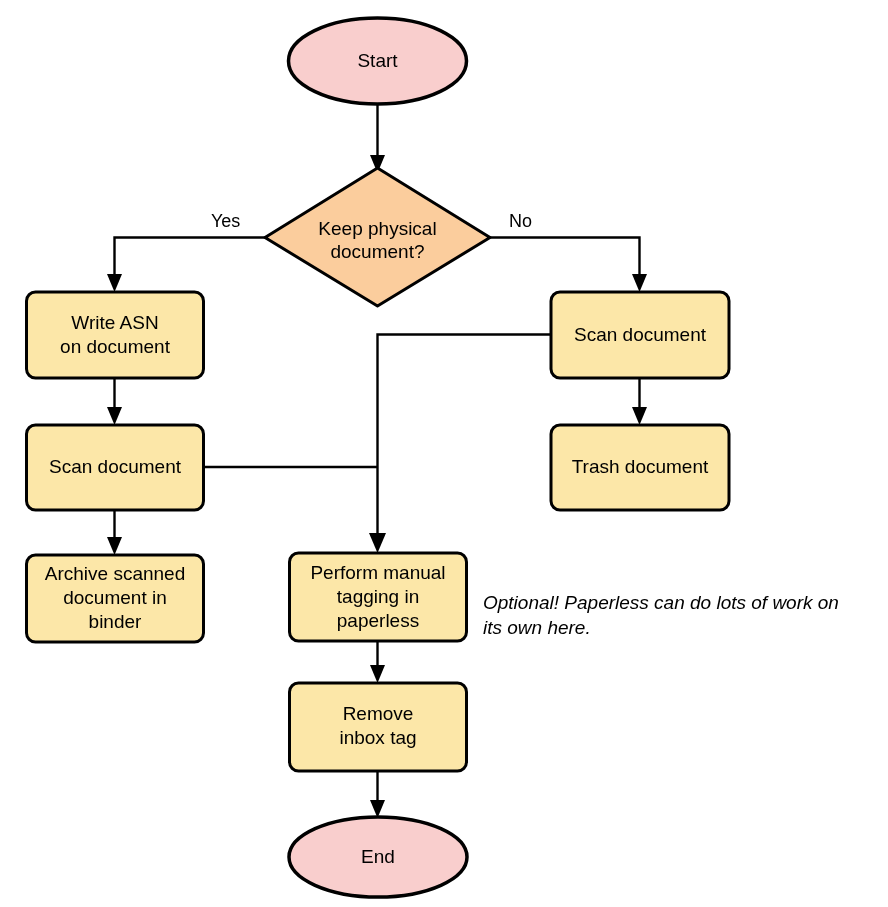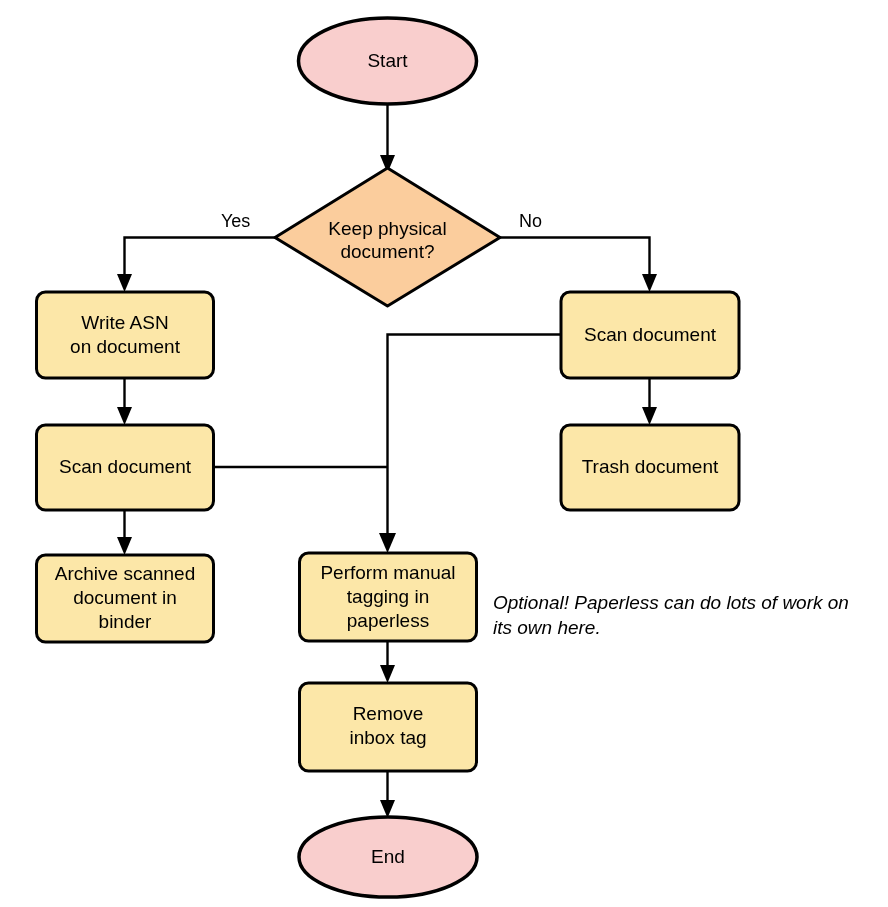--- a/index.html
+++ b/index.html
@@ -10,21 +10,21 @@
   }
   body {
     width: 888px;
     height: 907px;
     position: relative;
     overflow: hidden;
     font-family: "Liberation Sans", sans-serif;
   }
   #flowchart-root {
     position: absolute;
-    left: 10px;
+    left: 0;
     top: 0;
     width: 748px;
     height: 907px;
   }
   svg.flow-canvas {
     display: block;
     width: 888px;
     height: 907px;
   }
   .node-shape {

